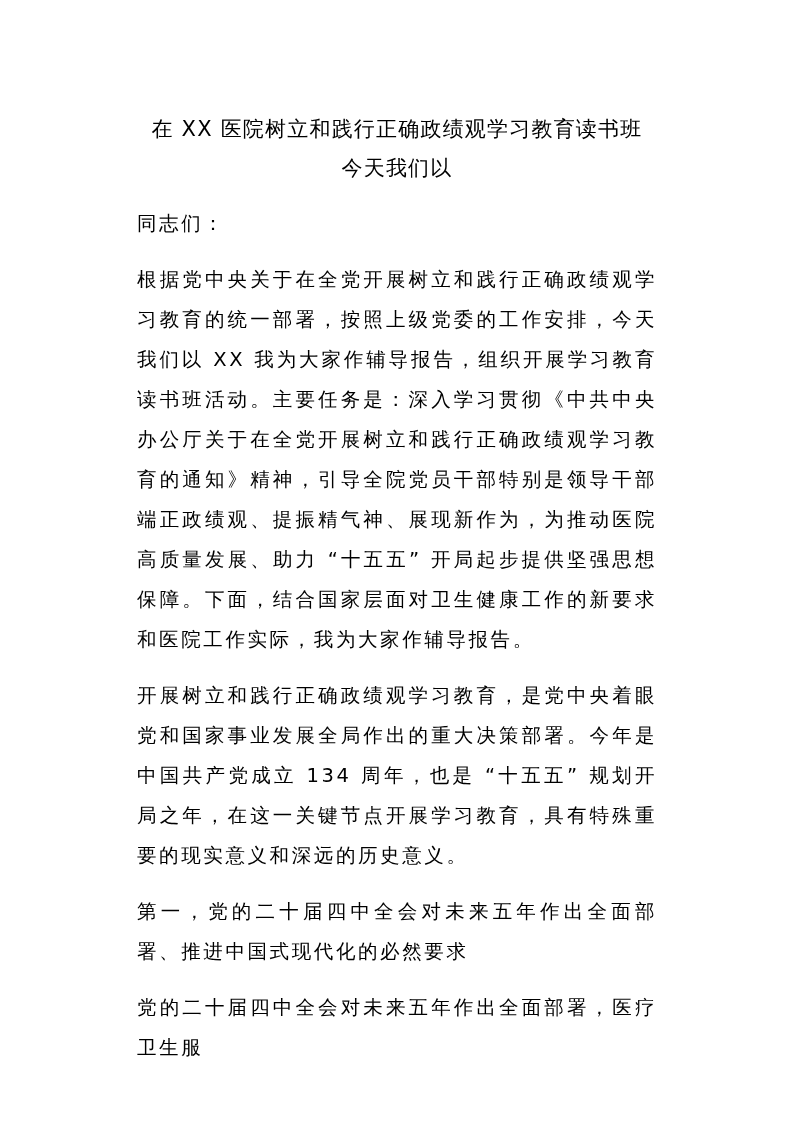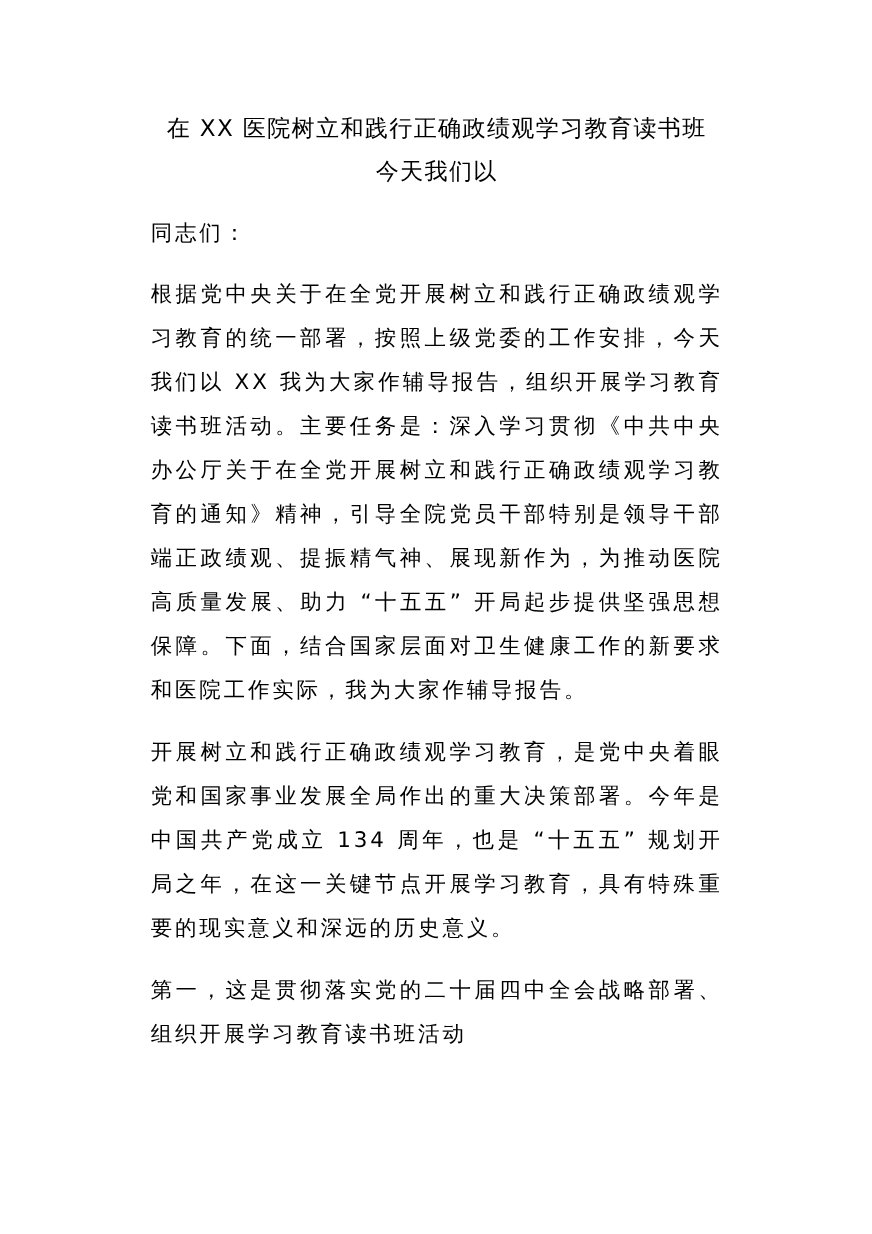--- a/index.html
+++ b/index.html
@@ -18,21 +18,21 @@
     .page {
       position: absolute;
       left: 121px;
       top: 98px;
       width: 552px;
     }
     .title {
       text-align: center;
       font-size: 21px;
       line-height: 39px;
-      margin: 0;
+      margin: 12px;
       font-weight: normal;
       letter-spacing: 1.2px;
     }
     .para {
       margin: 16px;
       font-size: 19.5px;
       line-height: 40px;
       text-align: justify;
       text-align-last: left;
       letter-spacing: 2.6px;
@@ -43,14 +43,15 @@
 <body>
 
 <div class="page">
   <h1 class="title">
     <div>在 XX 医院树立和践行正确政绩观学习教育读书班</div>
     <div>今天我们以</div>
   </h1>
   <p class="para">同志们：</p>
   <p class="para">根据党中央关于在全党开展树立和践行正确政绩观学习教育的统一部署，按照上级党委的工作安排，今天我们以 XX 我为大家作辅导报告，组织开展学习教育读书班活动。主要任务是：深入学习贯彻《中共中央办公厅关于在全党开展树立和践行正确政绩观学习教育的通知》精神，引导全院党员干部特别是领导干部端正政绩观、提振精气神、展现新作为，为推动医院高质量发展、助力 “十五五” 开局起步提供坚强思想保障。下面，结合国家层面对卫生健康工作的新要求和医院工作实际，我为大家作辅导报告。</p>
   <p class="para">开展树立和践行正确政绩观学习教育，是党中央着眼党和国家事业发展全局作出的重大决策部署。今年是中国共产党成立 134 周年，也是 “十五五” 规划开局之年，在这一关键节点开展学习教育，具有特殊重要的现实意义和深远的历史意义。</p>
-  <p class="para">第一，这是贯彻落实党的二十届四中全会战略部署、组织开展学习教育读书班活动</p>
+  <p class="para">第一，党的二十届四中全会对未来五年作出全面部署、推进中国式现代化的必然要求</p>
+  <p class="para">党的二十届四中全会对未来五年作出全面部署，医疗卫生服</p>
 </div>
 
 </body></html>

